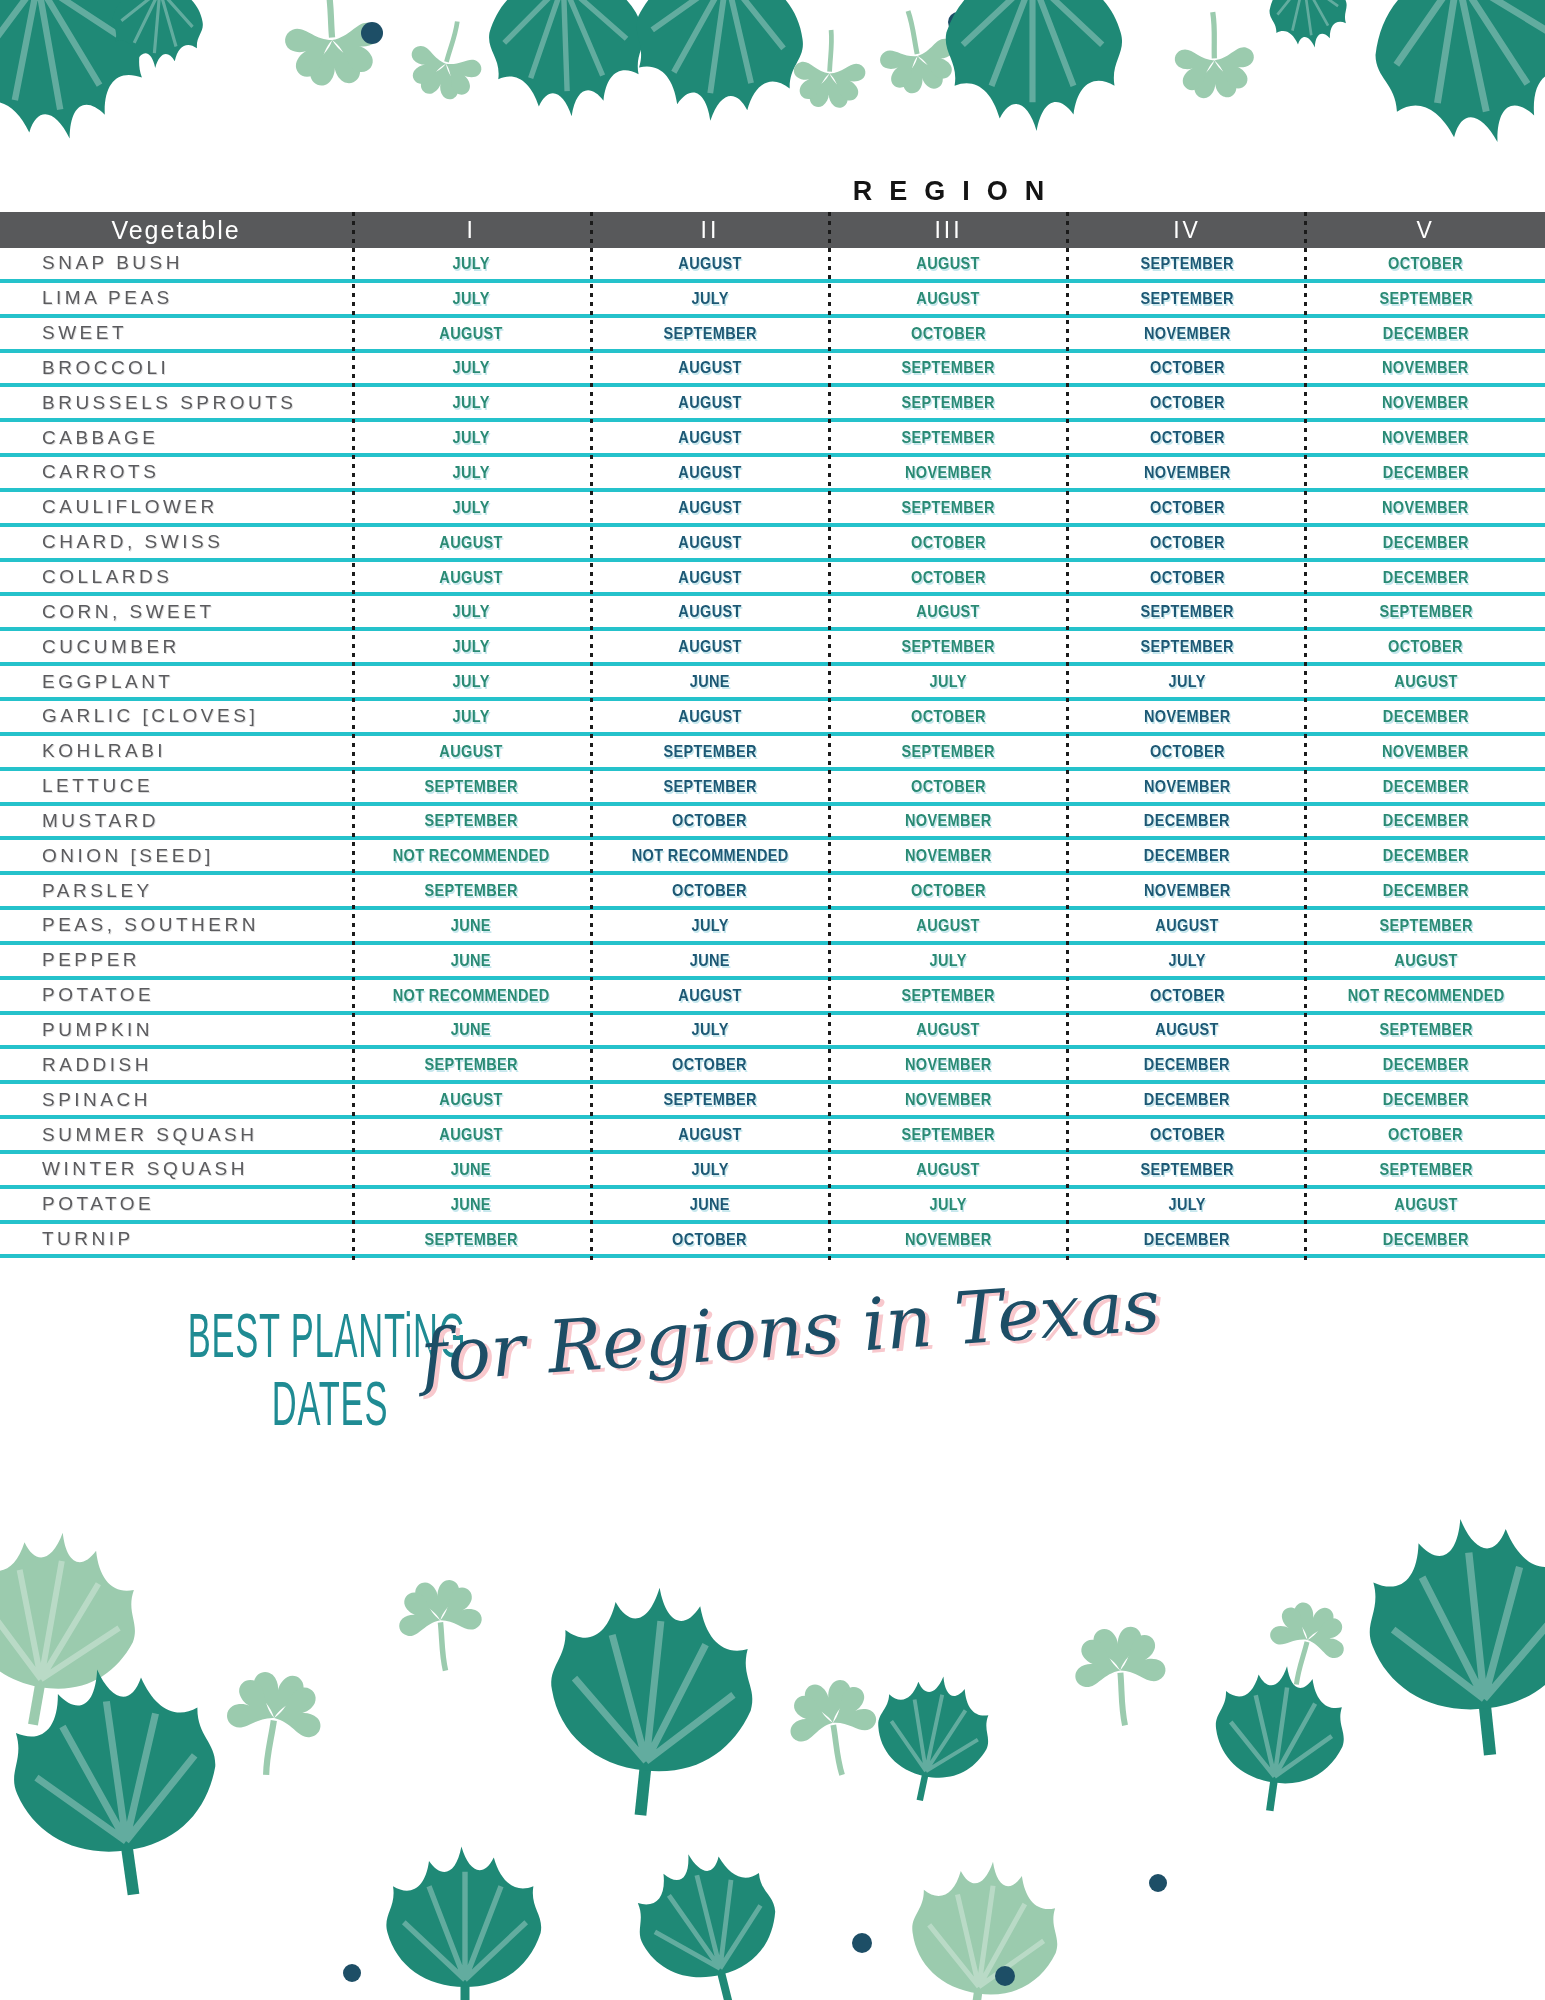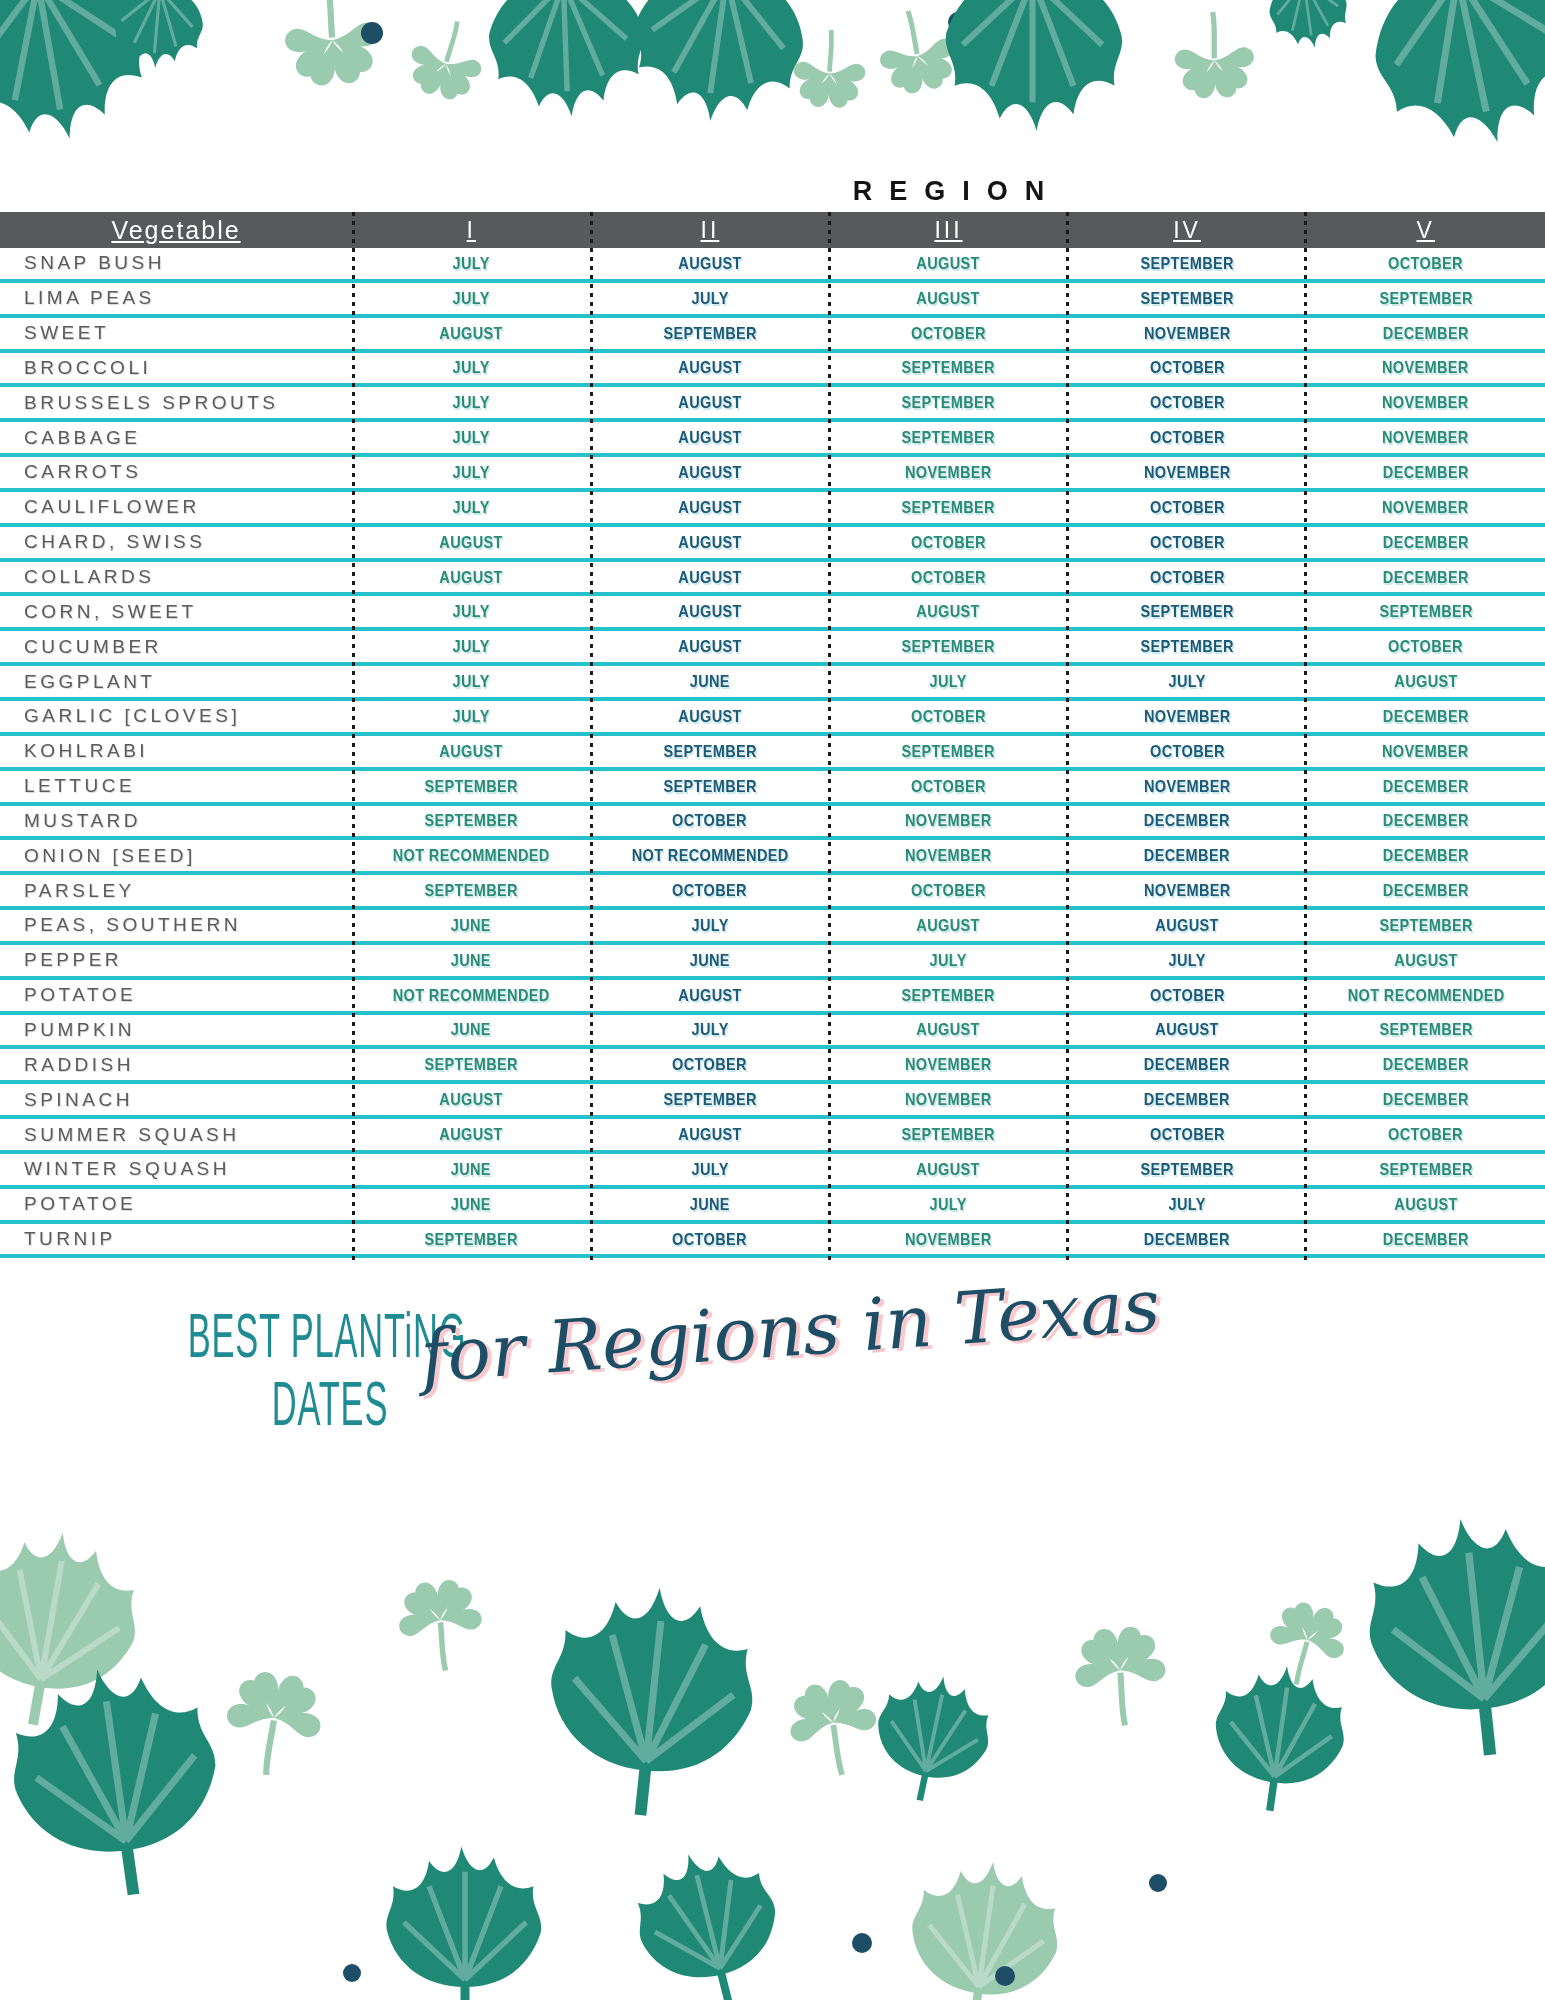--- a/index.html
+++ b/index.html
@@ -18,31 +18,31 @@
     letter-spacing:17px;text-indent:17px;
   }
   
   .planting-table{position:absolute;left:0;top:212px;width:1545px;}
   .t-header{
     display:grid;grid-template-columns:352px repeat(5,1fr);
     height:36px;background:var(--header-bar,#58595B);align-items:center;
   }
   .t-header .hcell{
     text-align:center;color:#ffffff;font-weight:300;
-    font-size:25px;letter-spacing:2px;text-decoration:underline;
+    font-size:25px;letter-spacing:2px;
   }
   .t-header .hcell.roman{font-size:23px;letter-spacing:3px;}
   .t-row{
     display:grid;grid-template-columns:352px repeat(5,1fr);
     height:34.85px;box-sizing:border-box;
     border-bottom:4px solid var(--cyan-line,#25C2CB);
     align-items:center;background:#fff;
   }
   .veg{
-    padding-left:24px;color:var(--veg-text,#5B5B5E);
+    padding-left:42px;color:var(--veg-text,#5B5B5E);
     font-size:19px;letter-spacing:3.5px;white-space:nowrap;
     text-shadow:1px 1px 0 rgba(0,0,0,0.14);
   }
   .mcell{display:flex;justify-content:center;align-items:center;overflow:visible;}
   .month{
     display:inline-block;font-weight:bold;font-size:16.5px;letter-spacing:.4px;
     transform:scaleX(.88);white-space:nowrap;
     text-shadow:1.5px 2px 0 rgba(125,200,212,0.45);
   }
   .month.green{color:var(--green-month,#2A8A74);}

